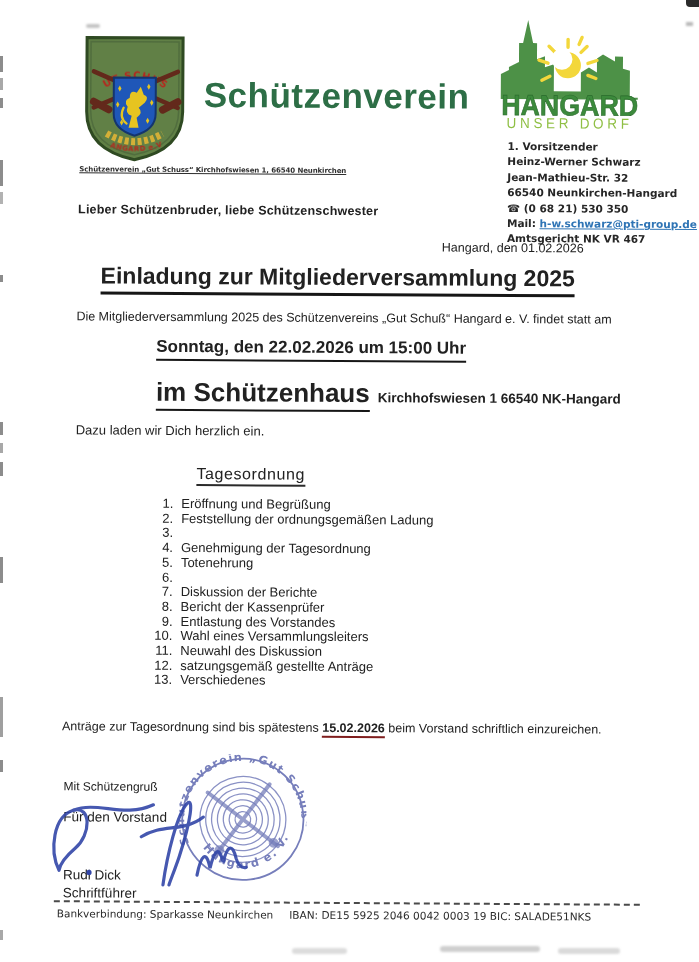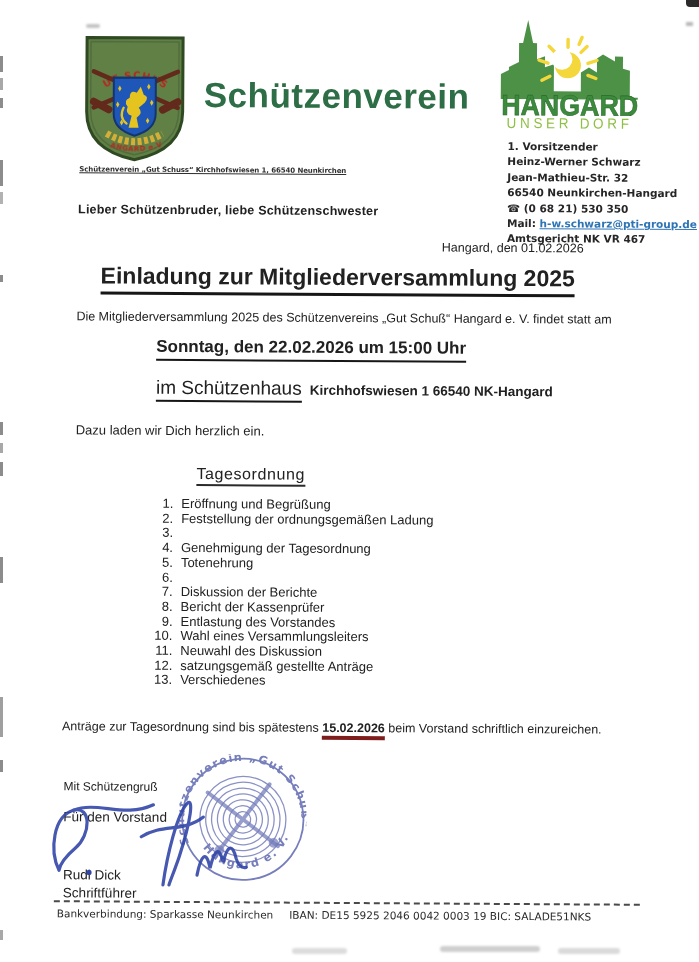--- a/index.html
+++ b/index.html
@@ -20,29 +20,29 @@
   .contact .mail-link{color:var(--link-blue,#2e74b5);text-decoration:underline;cursor:pointer;}
   .phone-glyph{font-weight:normal;}
 
   
   .salutation{left:77px;top:204px;font-size:12.5px;font-weight:bold;letter-spacing:.2px;}
   .dateline{left:441px;top:240px;font-size:12.5px;}
   .title{left:100px;top:264px;font-size:23px;font-weight:bold;border-bottom:3px solid #161616;padding-bottom:2px;}
   .intro{left:76px;top:311px;font-size:12.5px;}
   .when{left:156px;top:338px;font-size:17px;font-weight:bold;border-bottom:2.5px solid #161616;padding-bottom:2px;}
   .where{left:156px;top:378px;display:flex;align-items:baseline;}
-  .where-main{font-size:19px;font-weight:normal;border-bottom:2.5px solid #161616;padding-bottom:1px;}
+  .where-main{font-size:26px;font-weight:bold;border-bottom:2.5px solid #161616;padding-bottom:1px;}
   .where-detail{font-size:13.5px;font-weight:bold;margin-left:8px;}
   .invite{left:76px;top:424px;font-size:13px;}
   .agenda-title{left:197px;top:466px;font-size:16px;letter-spacing:.6px;border-bottom:2px solid #2a2a2a;padding-bottom:1px;}
   .agenda{left:146px;top:498px;font-size:13px;line-height:14.7px;}
   .agenda-row{display:flex;}
   .agenda-num{display:inline-block;width:28px;text-align:right;margin-right:8px;flex:0 0 auto;}
   .deadline{left:64px;top:721px;font-size:12.5px;}
-  .deadline b{border-bottom:4px solid #7f1d1d;padding-bottom:1px;}
+  .deadline b{border-bottom:2px solid #7f1d1d;padding-bottom:1px;}
 
   
   .closing{left:66px;top:781px;font-size:12px;}
   .for-board{left:66px;top:811px;font-size:13.5px;}
   .signer-name{left:66px;top:869px;font-size:13.5px;}
   .signer-role{left:66px;top:887px;font-size:13.5px;}
   .signature-svg{left:48px;top:794px;z-index:4;}
   .stamp-svg{left:182px;top:755px;z-index:3;opacity:.92;}
 
   

